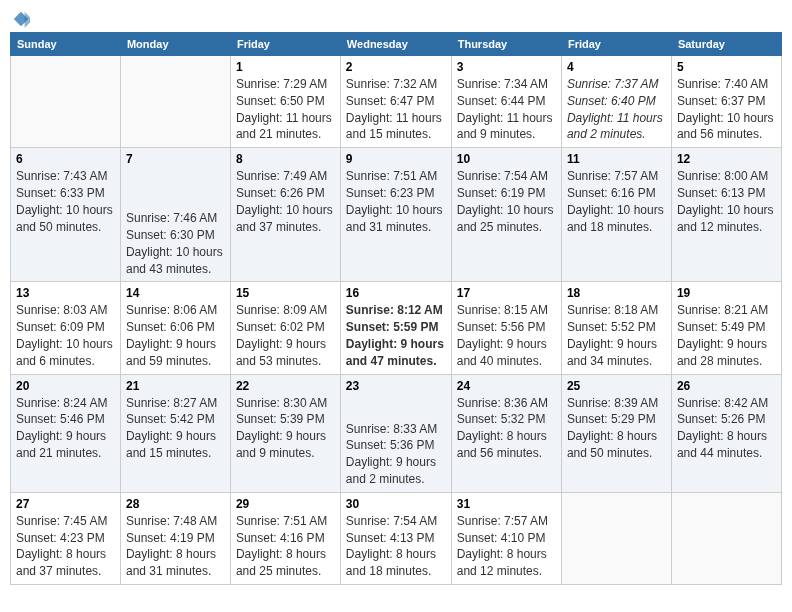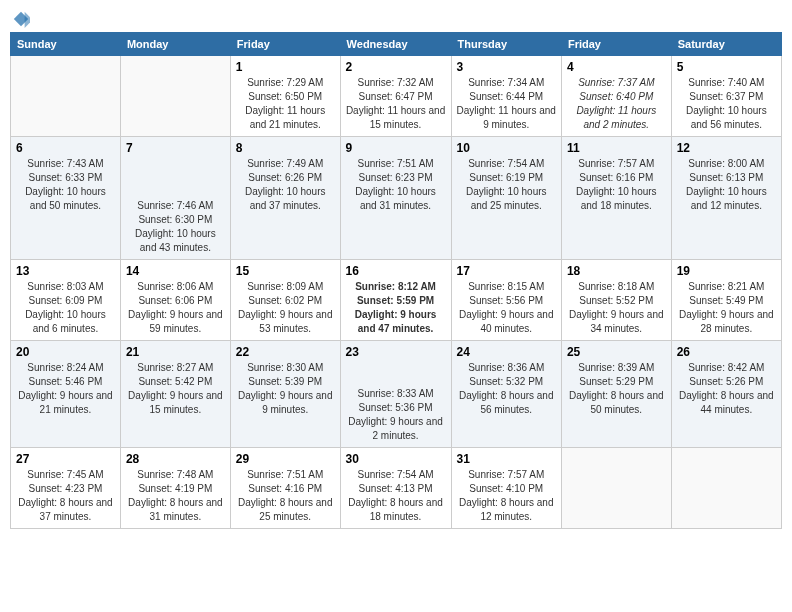--- a/index.html
+++ b/index.html
@@ -50,21 +50,21 @@
     td {
       border: 1px solid #ccc;
       vertical-align: top;
       padding: 4px 5px;
       width: 113px;
       height: 80px;
       background: #fff;
     }
     td.empty { background: #f9f9f9; }
     .day-num { font-weight: bold; font-size: 12px; margin-bottom: 2px; }
-    .day-info { font-size: 10px; color: #333; line-height: 1.4; text-align: center; }
+    .day-info { font-size: 12px; color: #333; line-height: 1.4; }
     .row-alt td { background: #f0f4f8; }
   </style>
 </head>
 <body>
 
 <div class="header-area">
   <div class="logo">
     <div style="display:flex;flex-direction:column;align-items:flex-start;">
       <div style="display:flex;align-items:center;">
         <span class="logo-text-general"></span>

